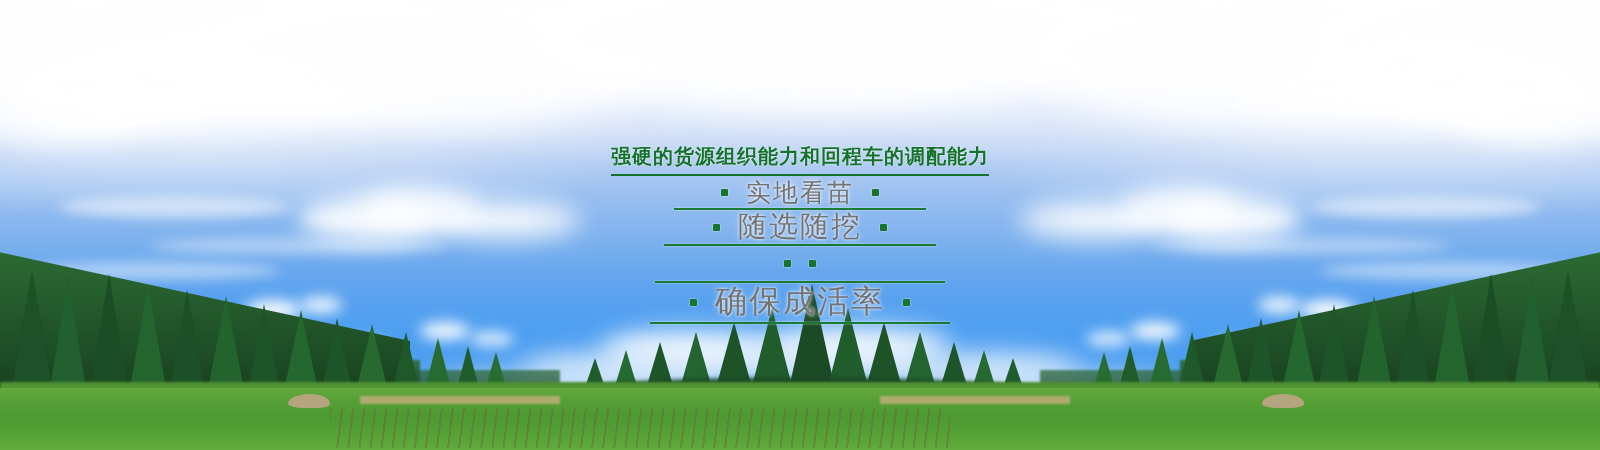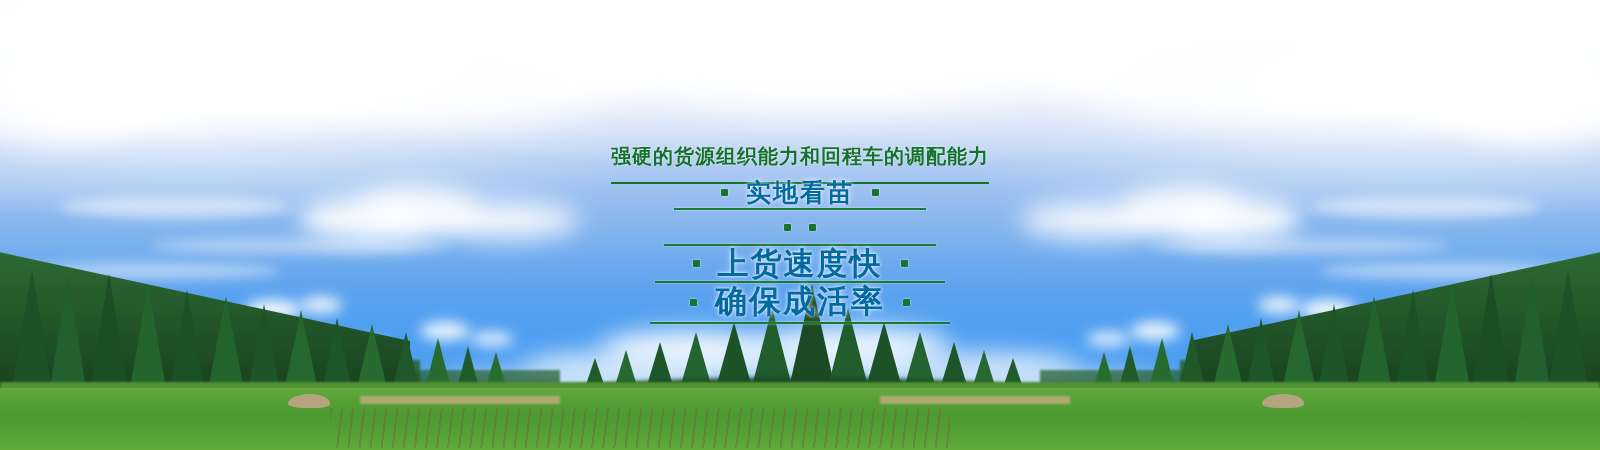--- a/index.html
+++ b/index.html
@@ -153,21 +153,21 @@
     position:absolute;
     left:0; top:143px; width:1600px;
     text-align:center;
   }
   .subtitle .sub-text{
     display:inline-block;
     color:#15722c;
     font-size:20px;
     font-weight:bold;
     letter-spacing:1px;
-    padding-bottom:12px;
+    padding-bottom:4px;
     border-bottom:2px solid #15722c;
     text-shadow:0 0 2px rgba(255,255,255,.85);
     white-space:nowrap;
   }
 
   .bullets{
     position:absolute;
     left:0; top:176px; width:1600px;
   }
   .brow{
@@ -177,22 +177,22 @@
     gap:18px;
   }
   .dot{
     width:7px;height:7px;
     background:#16742d;
     border-radius:1px;
     flex:none;
     box-shadow:0 0 2px rgba(255,255,255,.8);
   }
   .brow .btext{
-    color:#0369a1;
-    font-weight:bold;
+    color:#737373;
+    font-weight:normal;
     white-space:nowrap;
     text-shadow:0 0 3px rgba(255,255,255,.9), 0 0 6px rgba(255,255,255,.6);
     letter-spacing:2px;
   }
   .sep{
     position:absolute;
     left:50%;
     transform:translateX(-50%);
     height:2px;
     background:#1a7a31;
@@ -356,27 +356,27 @@
       <div class="brow" style="height:33px;">
         <span class="dot"></span>
         <span class="btext" style="font-size:25px;">实地看苗</span>
         <span class="dot"></span>
         <span class="sep" style="bottom:-1px; width:252px;"></span>
       </div>
 
 
       <div class="brow" style="height:36px;">
         <span class="dot"></span>
+        <span class="btext" style="font-size:29px;">随选随挖</span>
         <span class="dot"></span>
         <span class="sep" style="bottom:-1px; width:272px;"></span>
       </div>
 
       <div class="brow" style="height:37px;">
         <span class="dot"></span>
-        <span class="btext" style="font-size:31px;">上货速度快</span>
         <span class="dot"></span>
         <span class="sep" style="bottom:-1px; width:290px;"></span>
       </div>
 
       <div class="brow" style="height:40px;">
         <span class="dot"></span>
         <span class="btext" style="font-size:32px;">确保成活率</span>
         <span class="dot"></span>
         <span class="sep" style="bottom:-2px; width:300px;"></span>
       </div>

